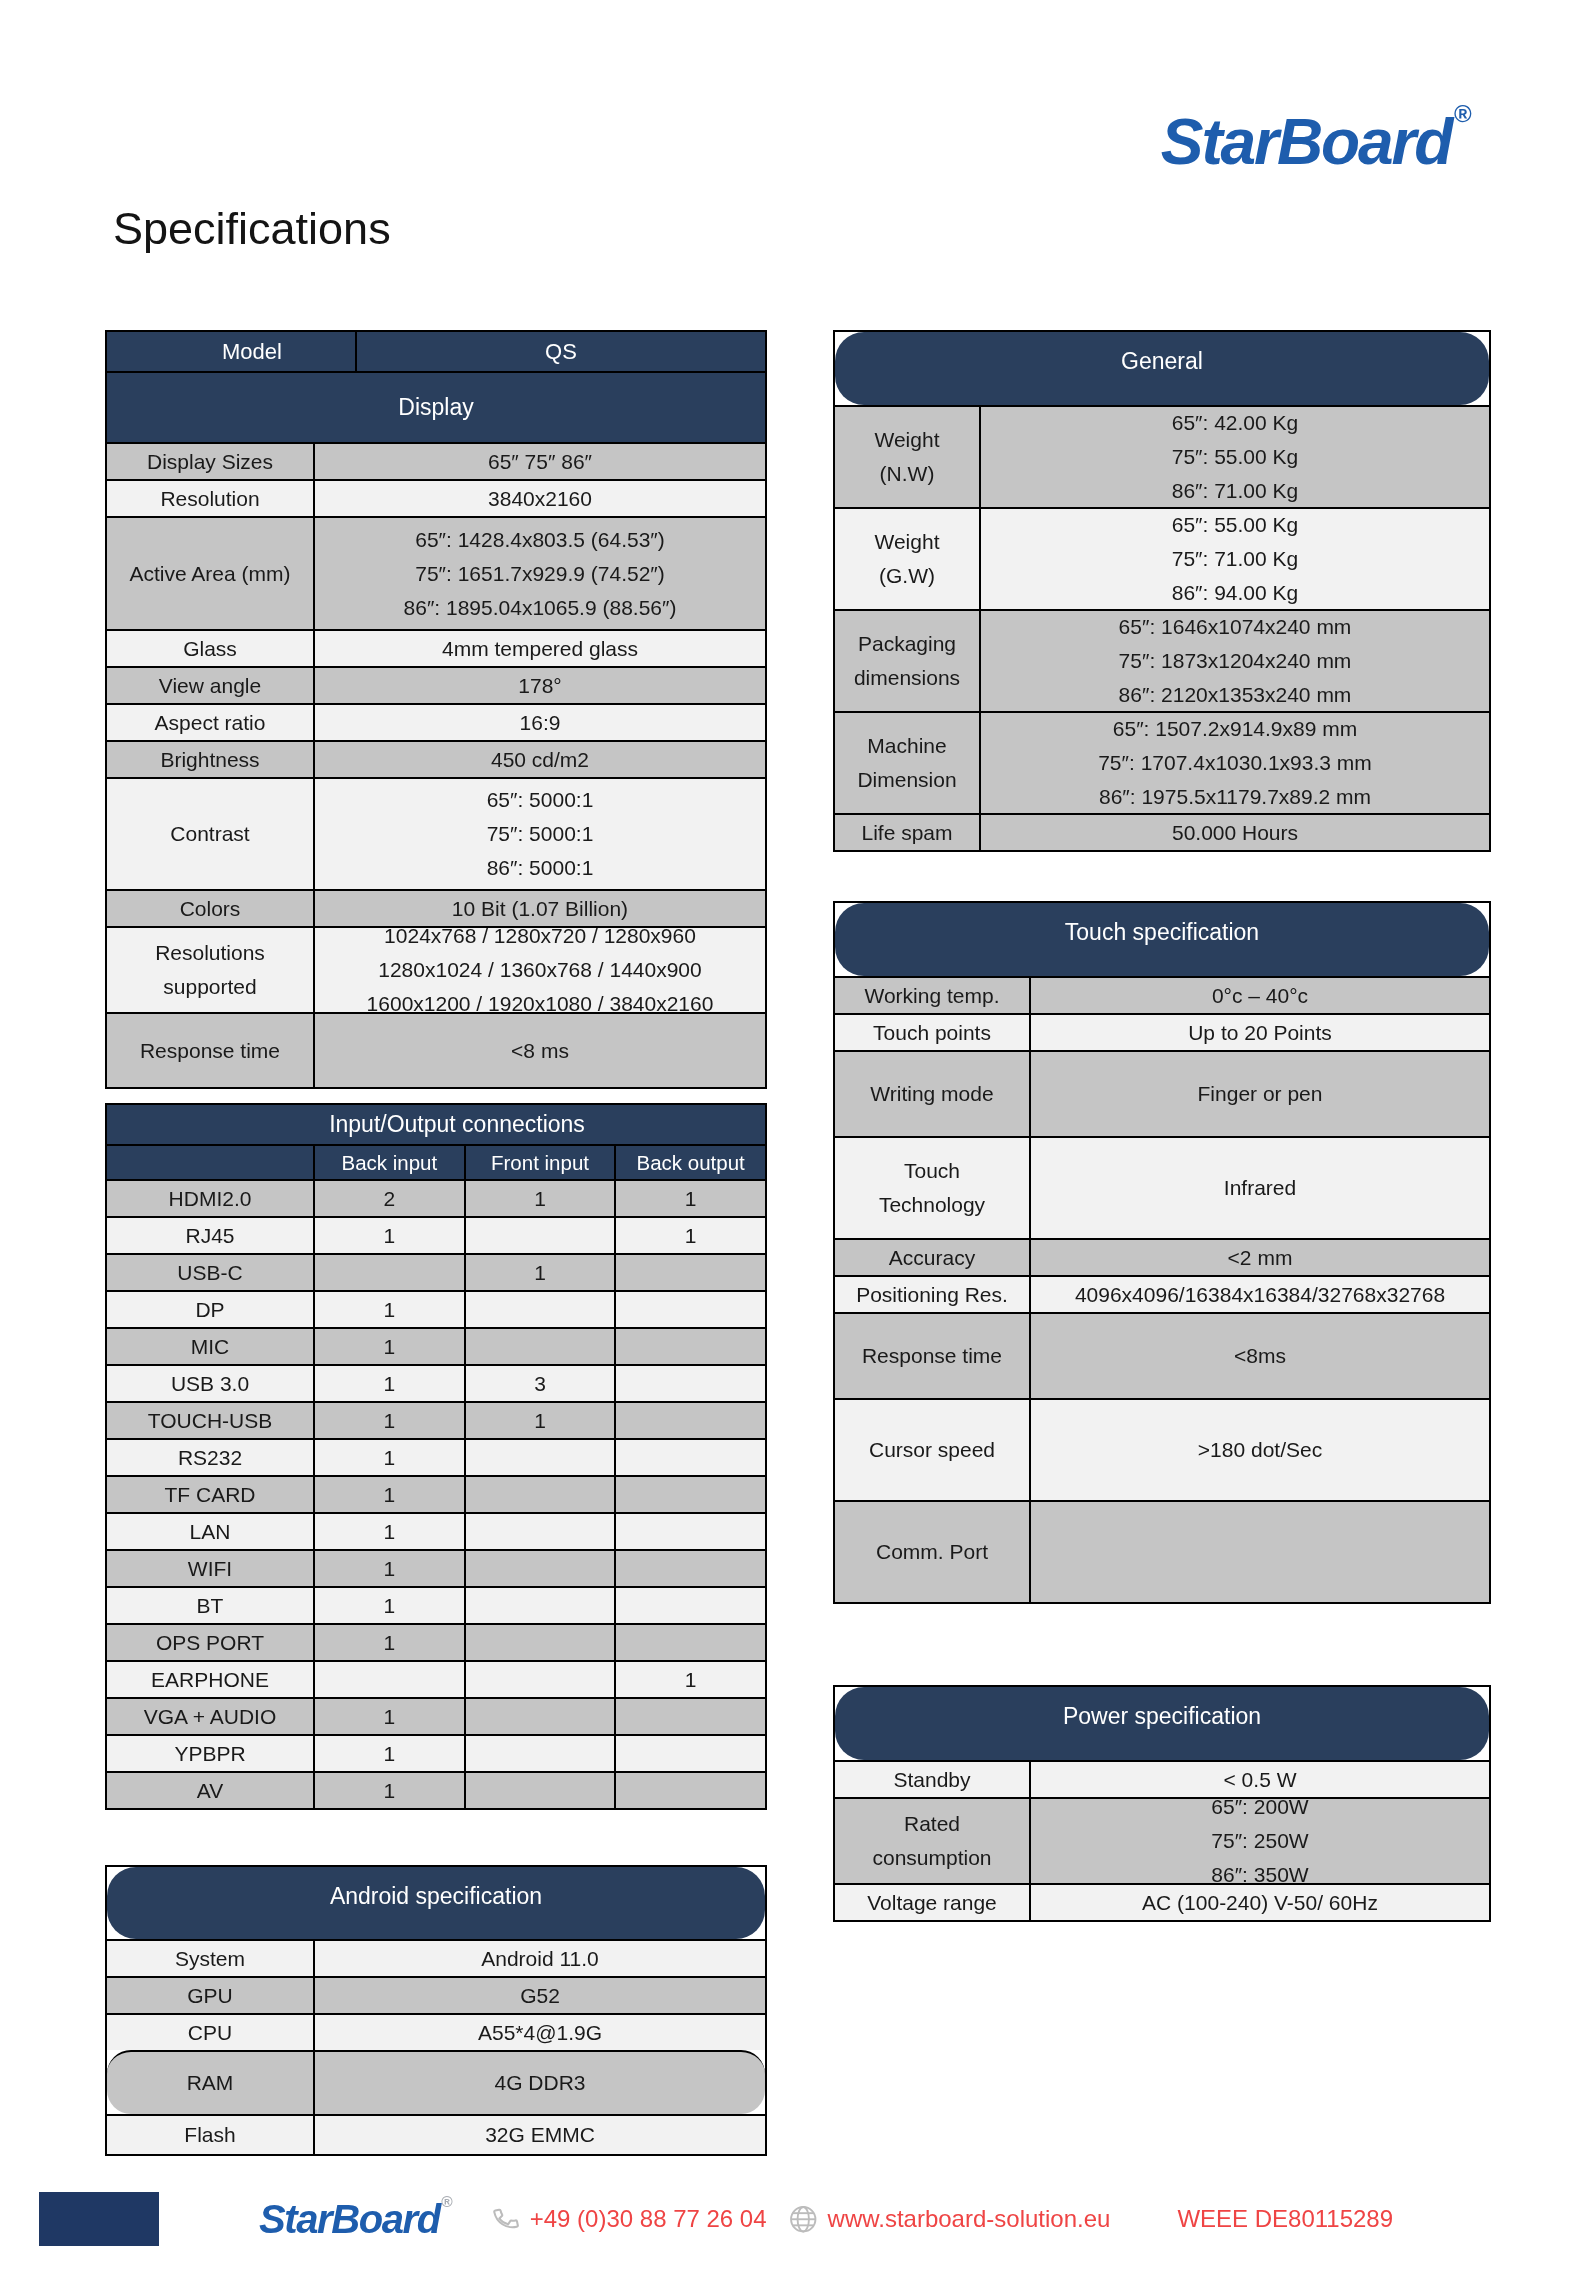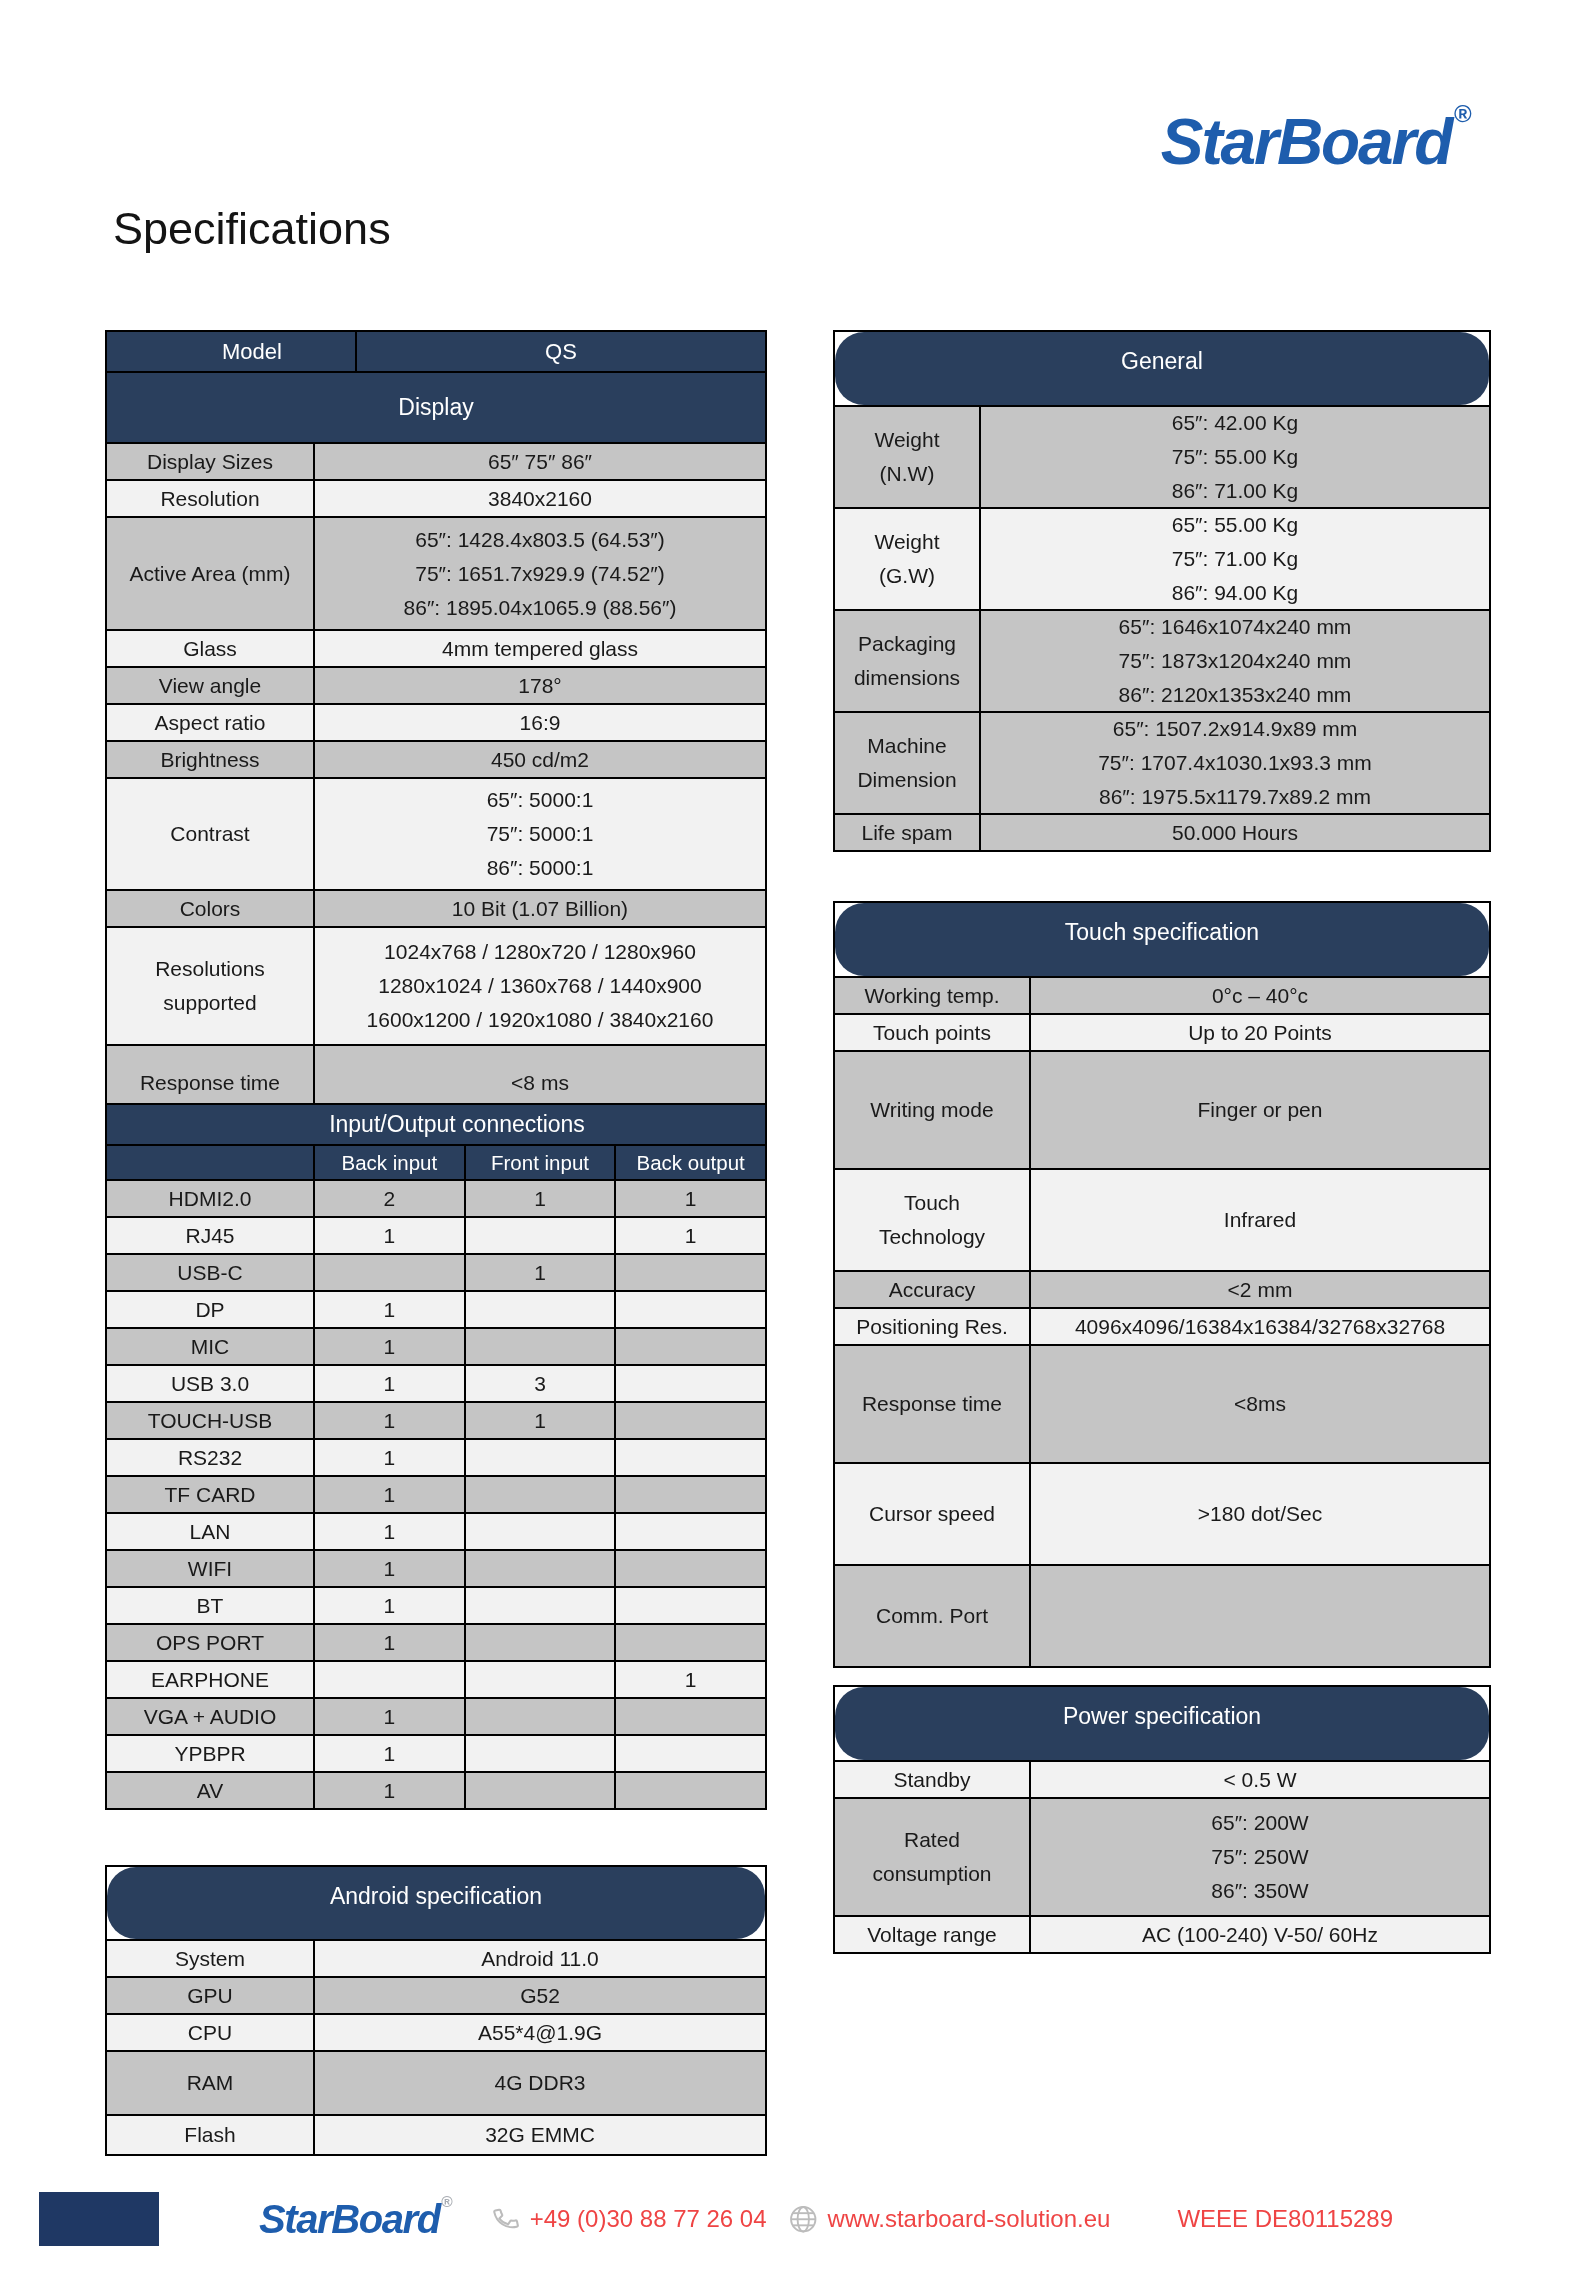--- a/index.html
+++ b/index.html
@@ -47,22 +47,22 @@
   .lite { background:#f2f2f2; }
 
   .band { display:flex; align-items:center; justify-content:center; font-size:23px; }
   .band.toppad { align-items:flex-start; padding-top:15.5px;border-radius:29px; }
 
   .modelrow .cell { font-size:22px; }
   .iohead .cell { font-size:20.5px; }
 
   
   .h50{height:35px;} .h52{height:37px;} .h53{height:37px;} .h55{height:39px;padding-left:42px;}
-  .h56{height:40px;} .h90{height:64px;} .h100{height:71px;} .h102{height:72px;}
-  .h104{height:73px;} .h106{height:75px;} .h144{height:118px;} .h145{height:102px;}
+  .h56{height:40px;} .h90{height:64px;border-radius:24px;} .h100{height:71px;} .h102{height:72px;}
+  .h104{height:73px;} .h106{height:75px;} .h144{height:86px;} .h145{height:102px;}
   .h158{height:112px;} .h160{height:113px;}
 
   
   .footer {
     position:absolute; left:39px; top:2192px; height:54px; width:1455px;
     display:flex; align-items:center; white-space:nowrap;
   }
   .f-rect { width:120px; height:54px; background:#1f3864; flex:0 0 auto; }
   .f-logo {
     margin-left:100px; color:#1e5dad; font-size:40px; font-weight:bold; font-style:italic;

